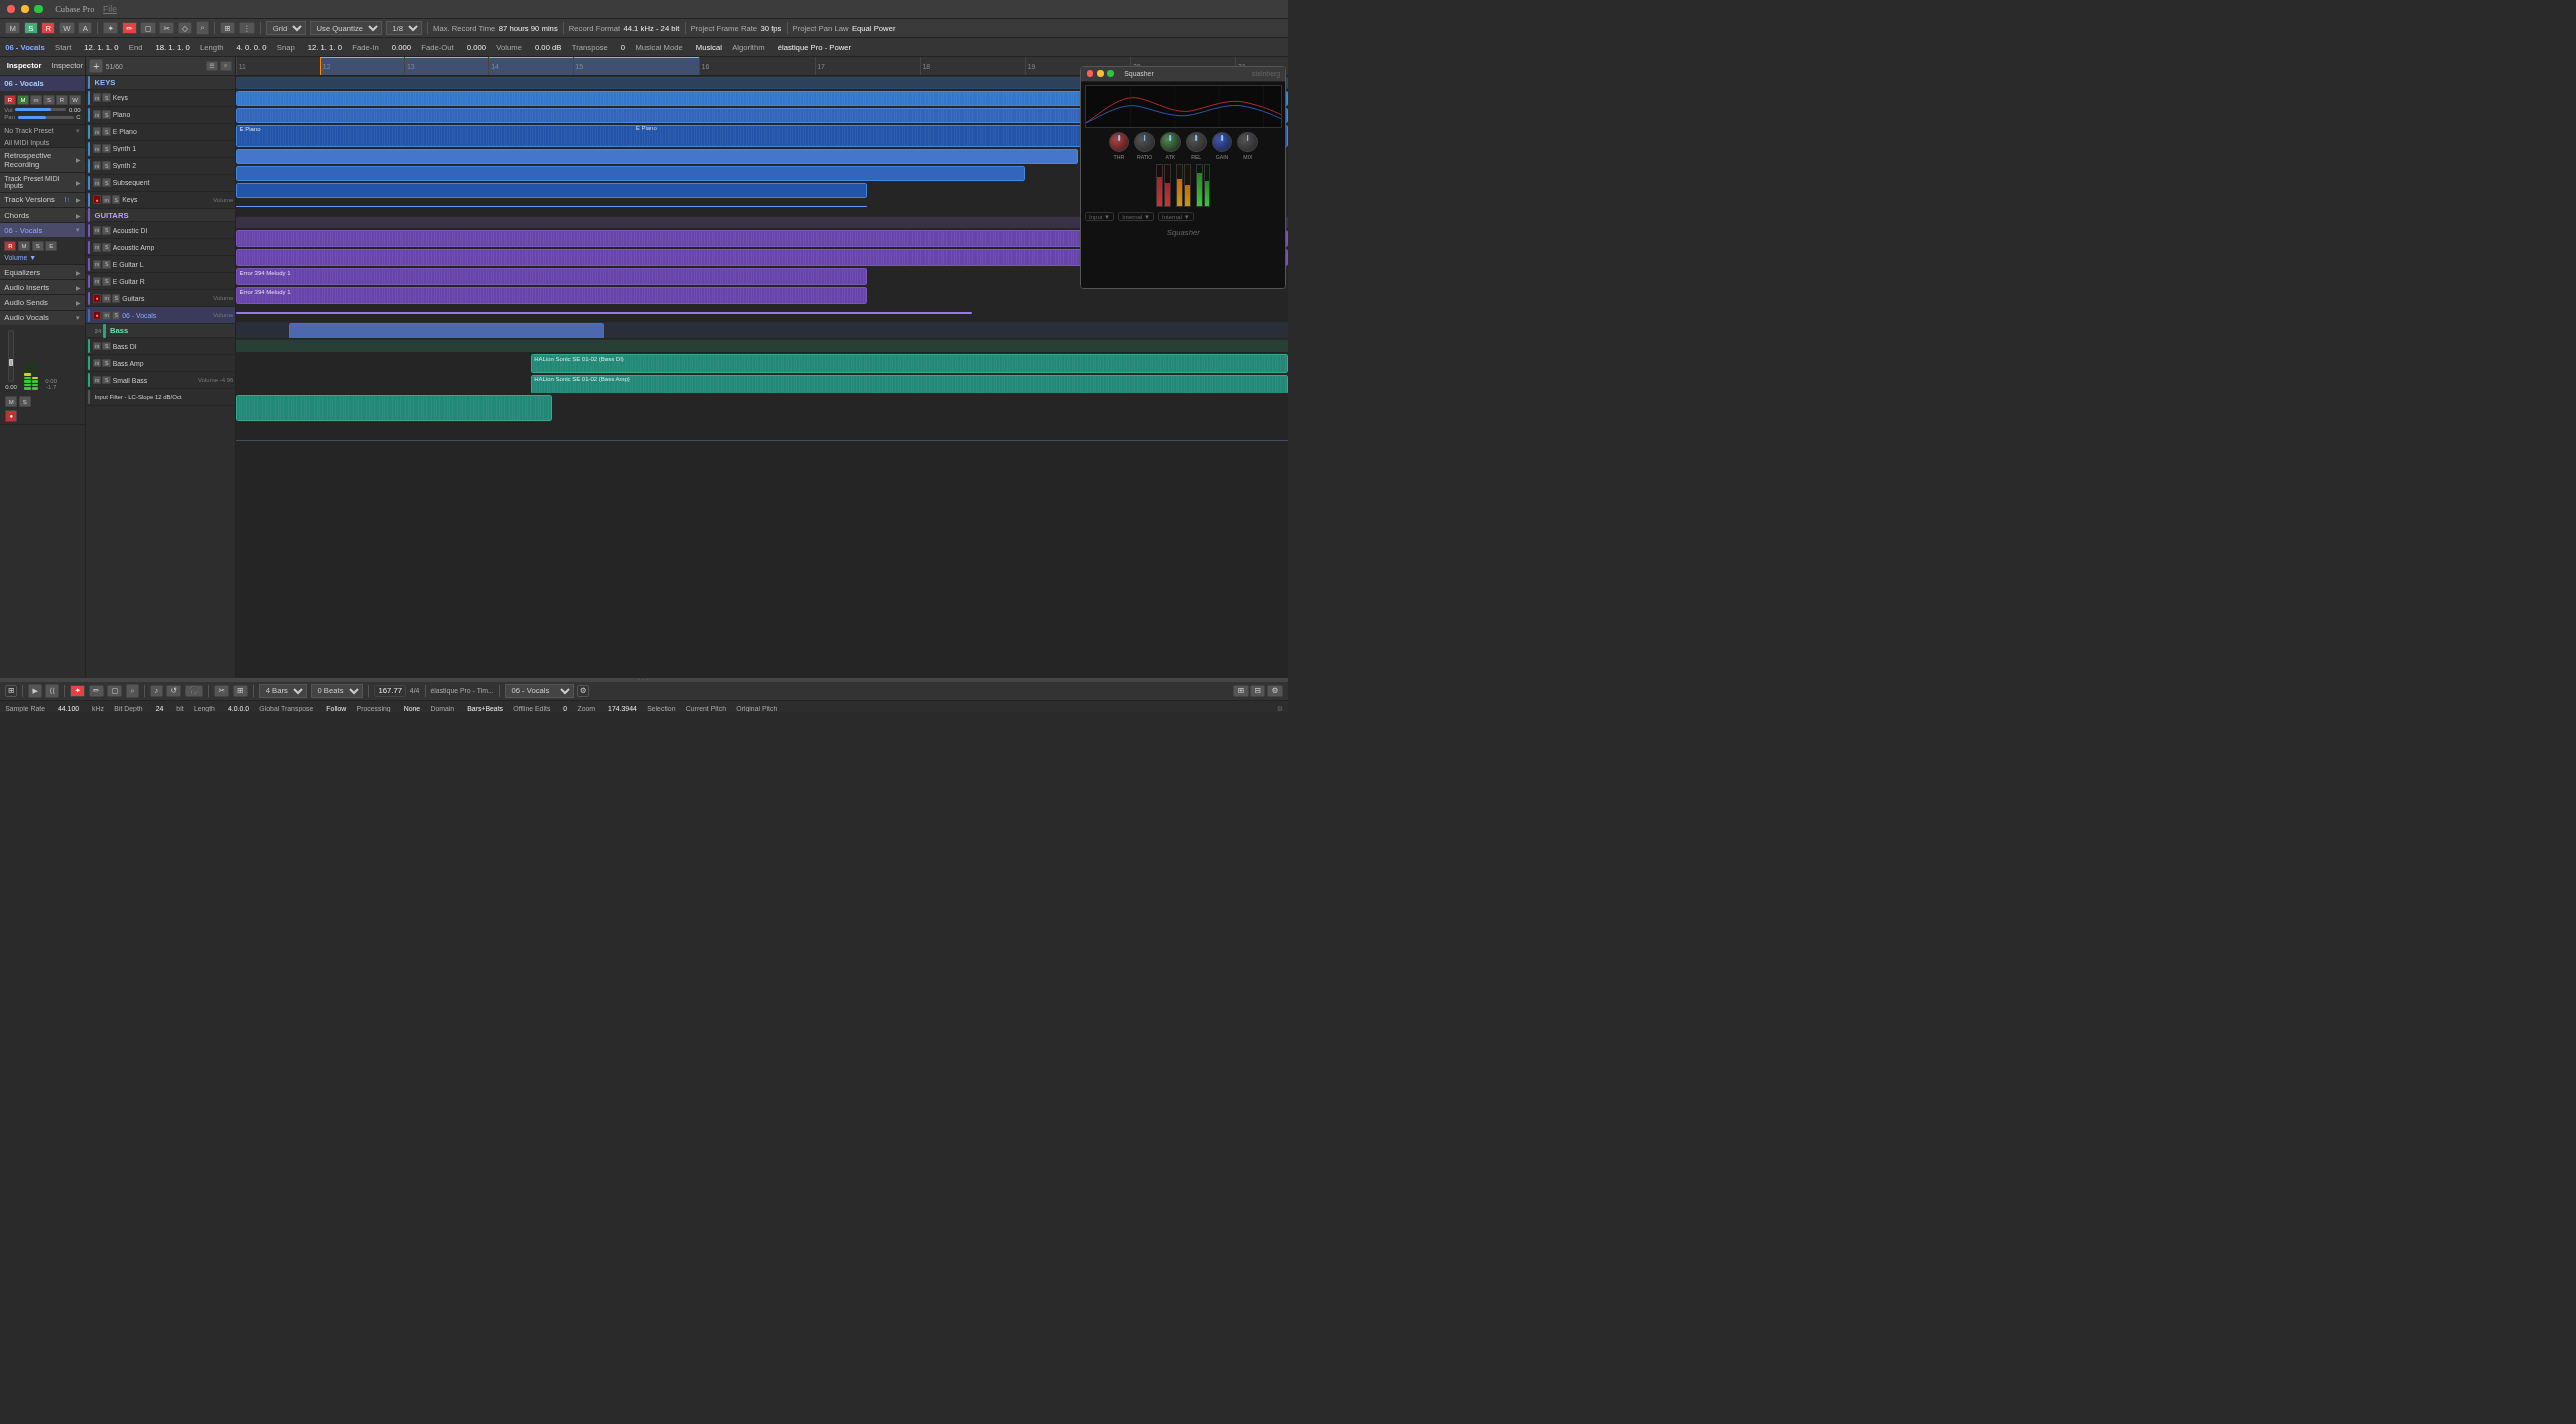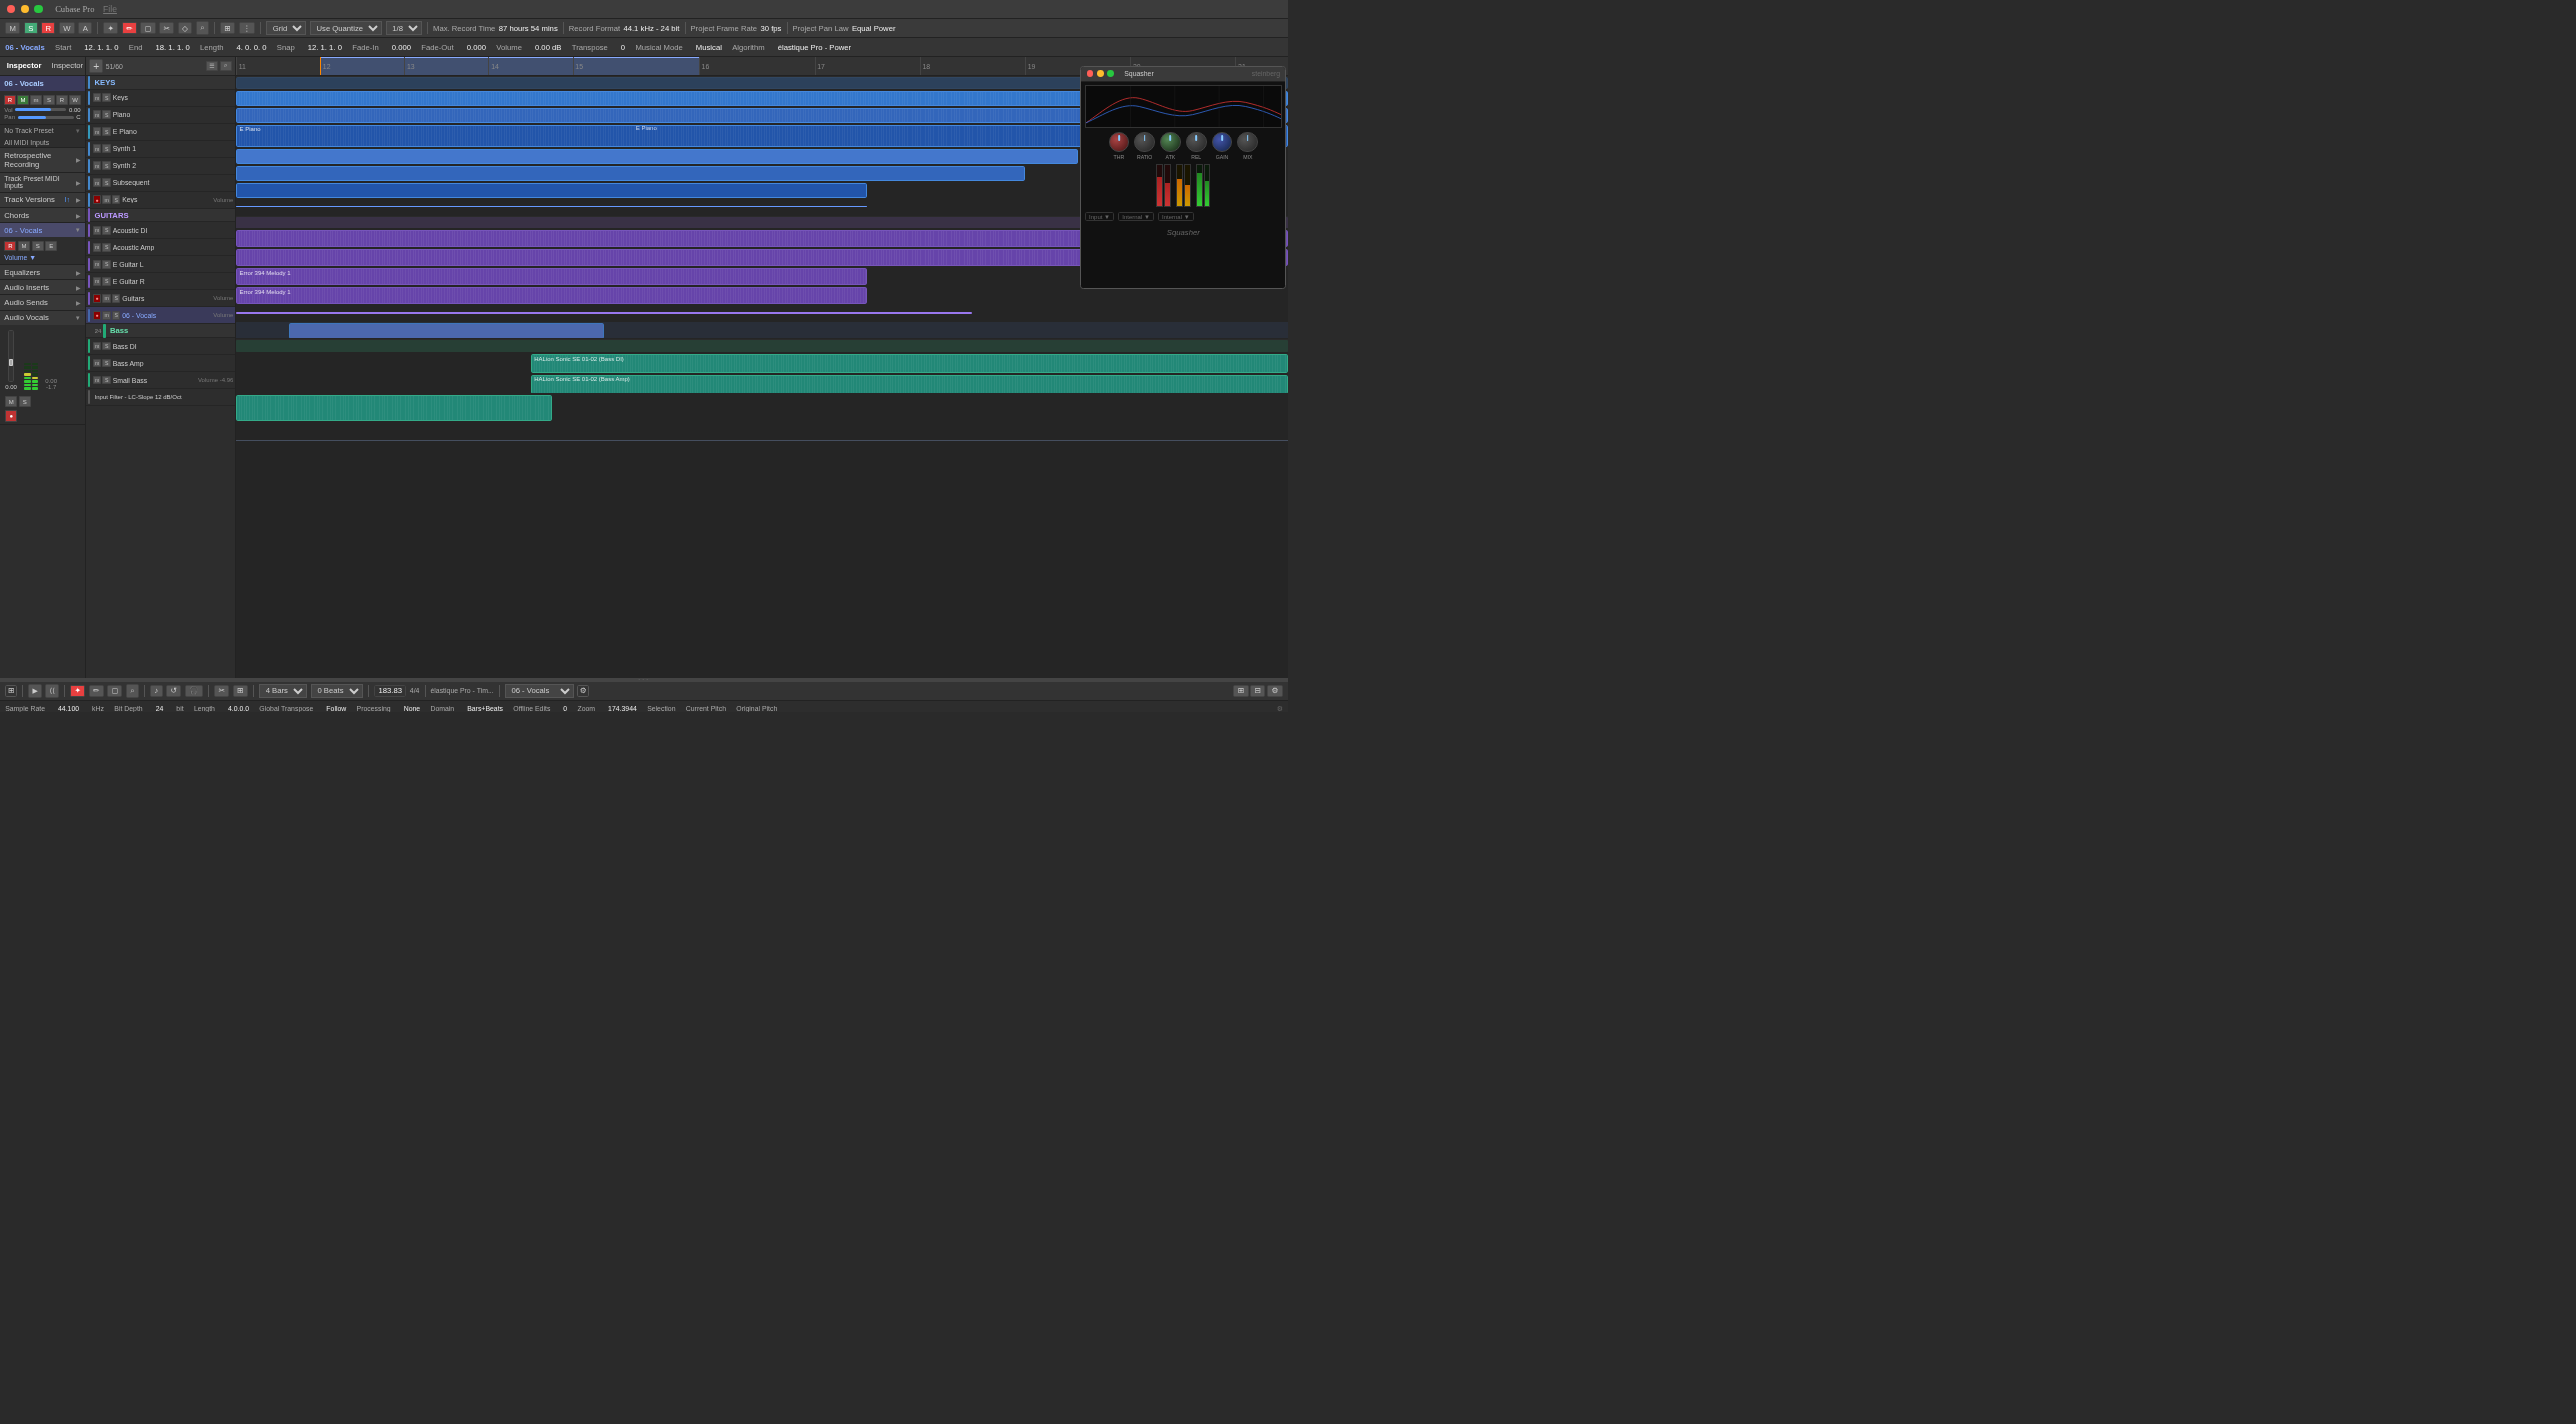--- a/index.html
+++ b/index.html
@@ -662,21 +662,21 @@
     <option>Grid</option>
   </select>
   <select class="toolbar-select">
     <option>Use Quantize</option>
   </select>
   <select class="toolbar-select">
     <option>1/8</option>
   </select>
   <div class="toolbar-sep"></div>
   <span class="toolbar-label">Max. Record Time</span>
-  <span style="color:#eee; font-size:7.7px;">87 hours 54 mins</span>
+  <span style="color:#eee; font-size:7.7px;">87 hours 90 mins</span>
   <div class="toolbar-sep"></div>
   <span class="toolbar-label">Record Format</span>
   <span style="color:#eee; font-size:7.7px;">44.1 kHz - 24 bit</span>
   <div class="toolbar-sep"></div>
   <span class="toolbar-label">Project Frame Rate</span>
   <span style="color:#eee; font-size:7.7px;">30 fps</span>
   <div class="toolbar-sep"></div>
   <span class="toolbar-label">Project Pan Law</span>
   <span style="color:#eee; font-size:7.7px;">Equal Power</span>
 </div>
@@ -1339,21 +1339,21 @@
     <div class="toolbar-btn">⊞</div>
     <div class="toolbar-sep"></div>
 
     <select class="toolbar-select">
       <option>4 Bars</option>
     </select>
     <select class="toolbar-select">
       <option>0 Beats</option>
     </select>
     <div class="toolbar-sep"></div>
-    <span style="color:#eee; font-size:7.7px; background:#333; padding:0.9px 3.4px; border:0.9px solid #444; border-radius:1.7px; cursor:pointer;">183.83</span>
+    <span style="color:#eee; font-size:7.7px; background:#333; padding:0.9px 3.4px; border:0.9px solid #444; border-radius:1.7px; cursor:pointer;">167.77</span>
     <span style="color:#aaa; font-size:6.9px;">4/4</span>
     <div class="toolbar-sep"></div>
     <span style="color:#aaa; font-size:6.9px;">élastique Pro - Tim...</span>
     <div class="toolbar-sep"></div>
 
     <select class="toolbar-select" style="min-width:69px;">
       <option>06 - Vocals</option>
     </select>
     <div style="width:12px; height:12px; background:#333; border:0.9px solid #555; border-radius:1.7px; display:flex; align-items:center; justify-content:center; cursor:pointer; font-size:7.7px;">⚙</div>
     <div style="margin-left:auto; display:flex; gap:1.7px;">

